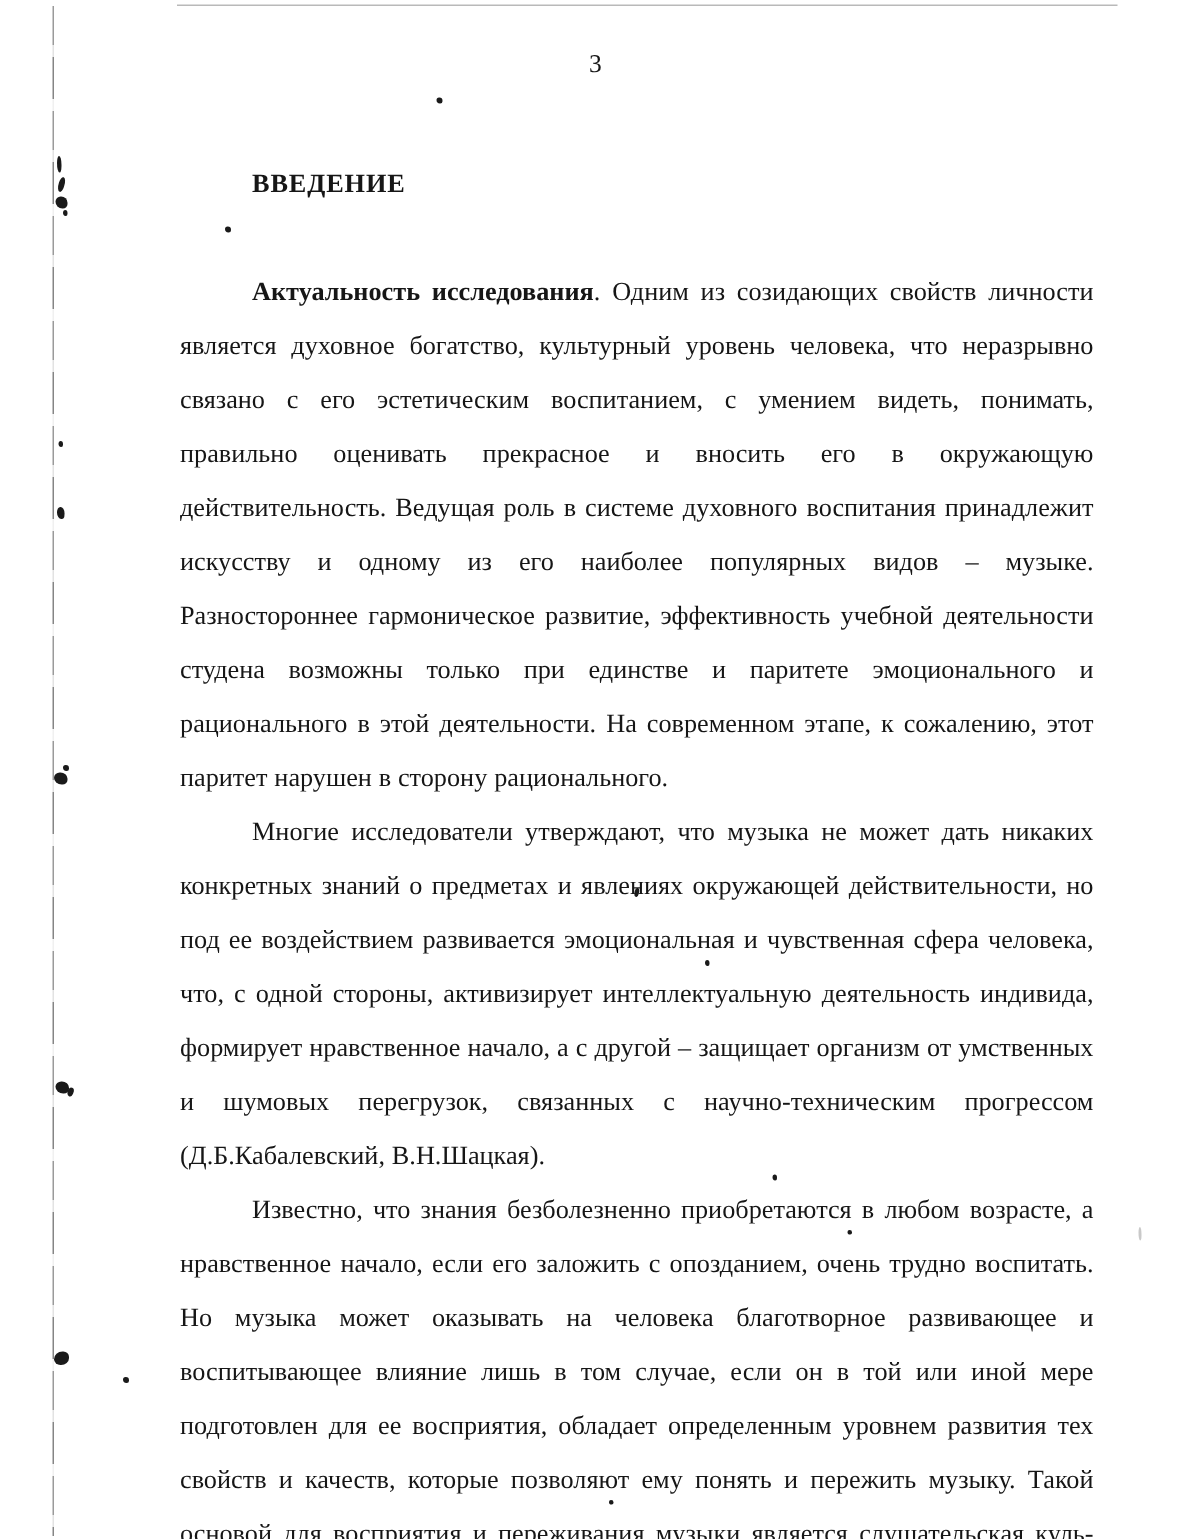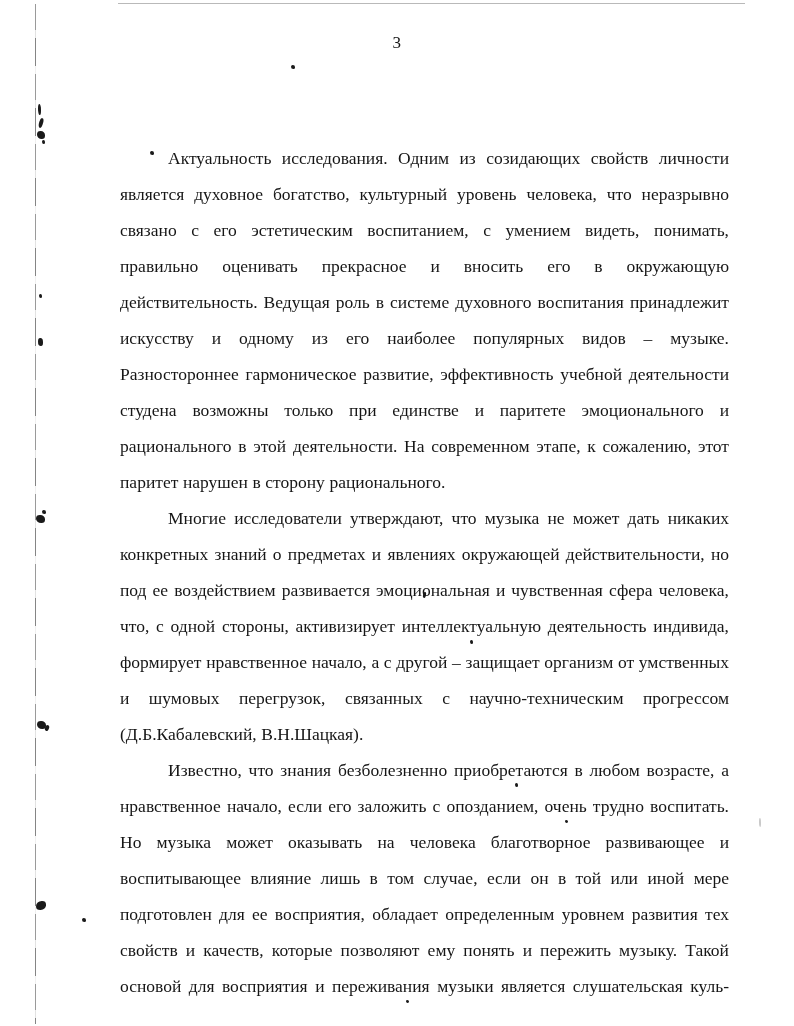--- a/index.html
+++ b/index.html
@@ -78,21 +78,21 @@
   .para {
     margin: 0;
     font-size: 17.5px;
     line-height: 36px;
     text-align: justify;
     text-indent: 48px;
     word-spacing: 0.2px;
     -webkit-hyphens: none;
     hyphens: none;
   }
-  .para b { font-weight: normal; }
+  .para b { font-weight: bold; }
   
   .para.continued { text-align-last: justify; }
 </style>
 </head>
 <body>
 
 <div id="page">
 
   <div class="scan-edge-top"></div>
   <div class="scan-edge-left"></div>
@@ -115,20 +115,21 @@
   <div class="speck" style="left:470px; top:640px; width:3px; height:4px;"></div>
   <div class="speck" style="left:515px; top:783px; width:3px; height:4px;"></div>
   <div class="speck" style="left:565px; top:820px; width:3px; height:3px;"></div>
   <div class="speck" style="left:406px; top:1000px; width:3px; height:3px;"></div>
   <div class="speck" style="left:759px; top:818px; width:2px; height:9px; background:#c9c9c9;"></div>
 
   <div class="folio">3</div>
 
   <div class="textblock">
 
+    <h1 class="heading">ВВЕДЕНИЕ</h1>
 
     <div class="spacer"></div>
 
     <p class="para"><b>Актуальность исследования</b><span>. Одним из созидающих свойств личности является духовное богатство, культурный уровень человека, что неразрывно связано с его эстетическим воспитанием, с умением видеть, понимать, правильно оценивать прекрасное и вносить его в окружающую действительность. Ведущая роль в системе духовного воспитания принадлежит искусству и одному из его наиболее популярных видов – музыке.  Разностороннее гармоническое развитие, эффективность учебной деятельности студена возможны только при единстве и паритете эмоционального и рационального в этой деятельности. На современном этапе, к сожалению, этот паритет нарушен в сторону рационального.</span></p>
 
     <p class="para"><span>Многие исследователи утверждают, что музыка не может дать никаких конкретных знаний о предметах и явлениях окружающей действительности, но под ее воздействием развивается эмоциональная и чувственная сфера человека, что, с одной стороны, активизирует интеллектуальную деятельность индивида, формирует нравственное начало, а с другой – защищает организм от умственных   и шумовых перегрузок, связанных с научно-техническим прогрессом (Д.Б.Кабалевский, В.Н.Шацкая).</span></p>
 
     <p class="para continued"><span>Известно, что знания безболезненно приобретаются в любом возрасте, а нравственное начало, если его заложить с опозданием, очень трудно воспитать. Но музыка может оказывать на человека благотворное развивающее и воспитывающее влияние лишь в том случае, если он в той или иной мере подготовлен для ее восприятия, обладает определенным уровнем развития тех свойств и качеств, которые позволяют ему понять  и пережить музыку. Такой основой для восприятия и переживания музыки является слушательская куль-</span></p>
 
   </div>

